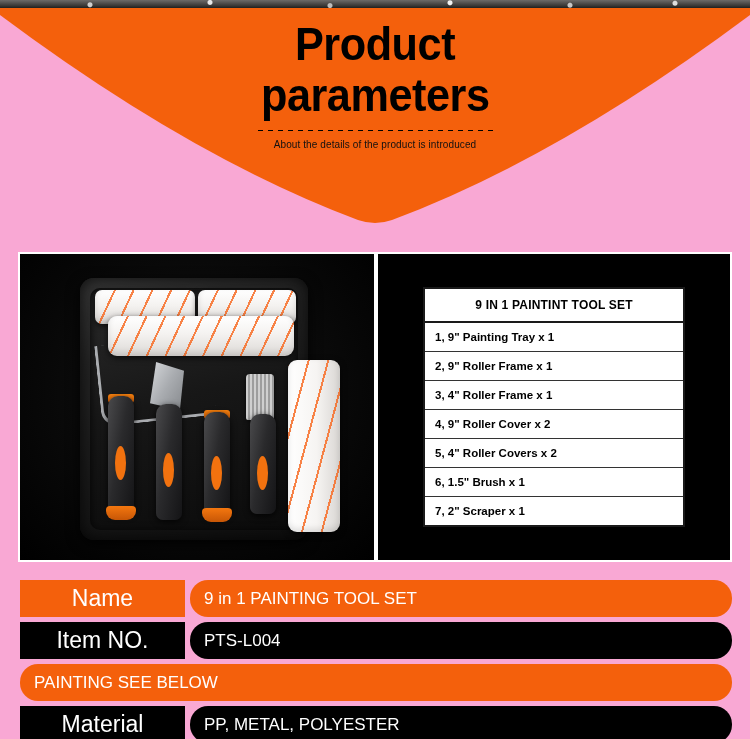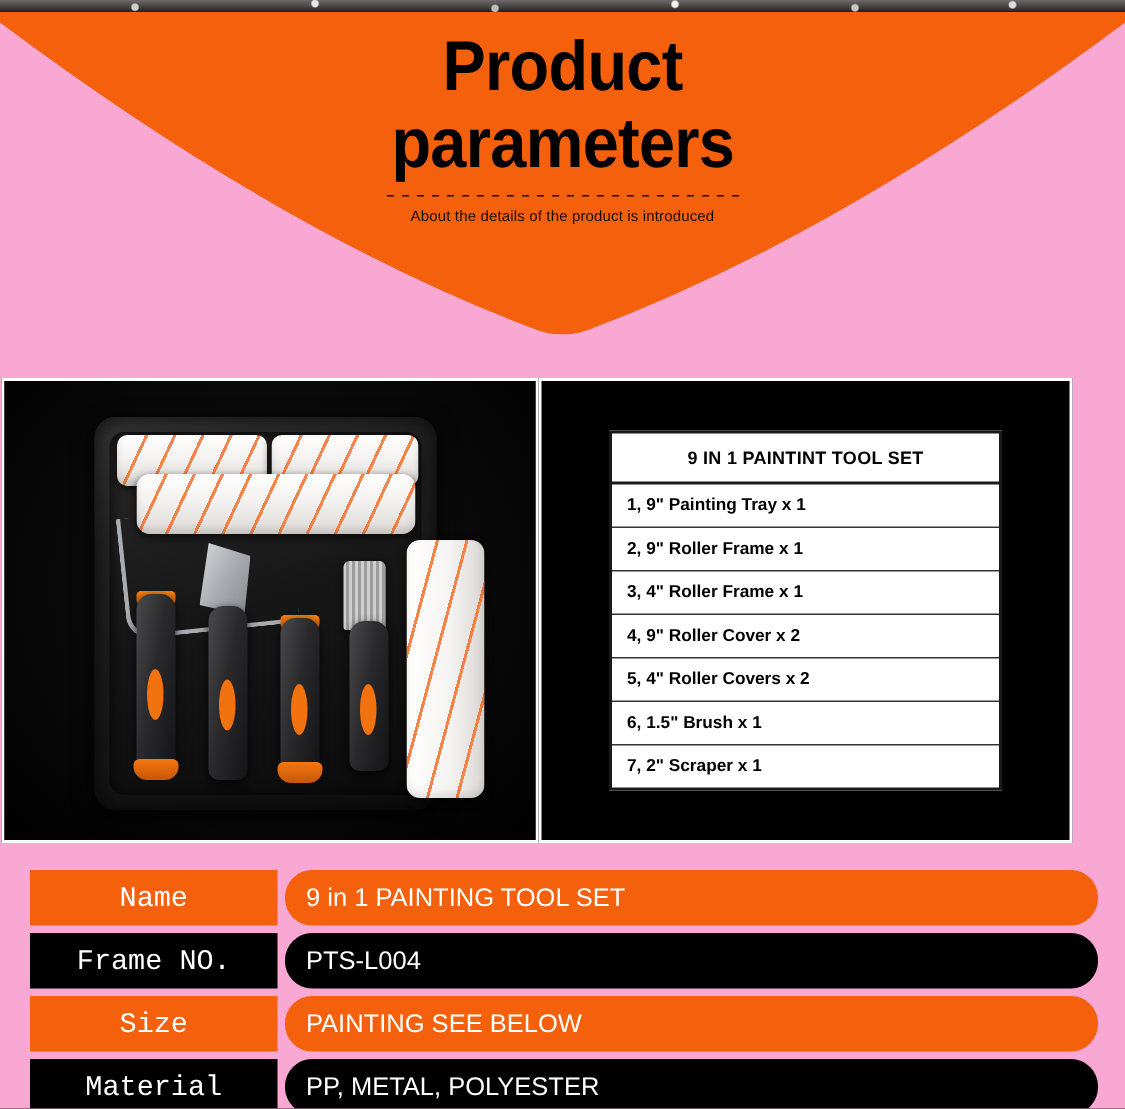--- a/index.html
+++ b/index.html
@@ -52,21 +52,21 @@
     width:235px;height:1px;margin-top:9px;
     background-image:linear-gradient(90deg,#000 0 5px,transparent 5px 10px);
     background-size:10px 1px;background-repeat:repeat-x;
   }
   .subtitle{
     margin-top:8px;font-size:10px;color:#111;letter-spacing:0.1px;
   }
 
   
   .panels{
-    position:absolute;left:1px;top:252px;width:722px;height:310px;
+    position:absolute;left:18px;top:252px;width:722px;height:310px;
     display:flex;gap:0;
   }
   .panel{
     border:2px solid #ffffff;
     background:#000;
     box-sizing:border-box;
     position:relative;
   }
   .panel-photo{width:358px;height:310px;}
   .panel-list{width:356px;height:310px;display:flex;align-items:center;justify-content:center;}
@@ -163,21 +163,21 @@
   }
   .list-row:last-child{border-bottom:none;}
 
   
   .spec{
     position:absolute;left:20px;top:580px;width:712px;
   }
   .spec-row{display:flex;gap:5px;margin-bottom:5px;height:37px;}
   .spec-label{
     width:165px;display:flex;align-items:center;justify-content:center;
-    font-size:19px;color:#fff;box-sizing:border-box;font-family:Liberation Mono, monospace;
+    font-size:23px;color:#fff;box-sizing:border-box;
   }
   .spec-value{
     flex:1;display:flex;align-items:center;
     padding-left:14px;font-size:17px;color:#fff;box-sizing:border-box;border-radius:18px;
   }
   .row-orange .spec-label,.row-orange .spec-value{background:#f4600c;}
   .row-black  .spec-label,.row-black  .spec-value{background:#000;}
 </style>
 </head>
 <body>
@@ -240,26 +240,25 @@
   </div>
 
   <div class="spec">
 
     <div class="spec-row row-orange">
       <div class="spec-label">Name</div>
       <div class="spec-value">9 in 1 PAINTING TOOL SET</div>
     </div>
 
     <div class="spec-row row-black">
-      <div class="spec-label">Frame NO.</div>
+      <div class="spec-label">Item NO.</div>
       <div class="spec-value">PTS-L004</div>
     </div>
 
     <div class="spec-row row-orange">
-      <div class="spec-label">Size</div>
       <div class="spec-value">PAINTING SEE BELOW</div>
     </div>
 
     <div class="spec-row row-black">
       <div class="spec-label">Material</div>
       <div class="spec-value">PP, METAL, POLYESTER</div>
     </div>
 
   </div>
 

